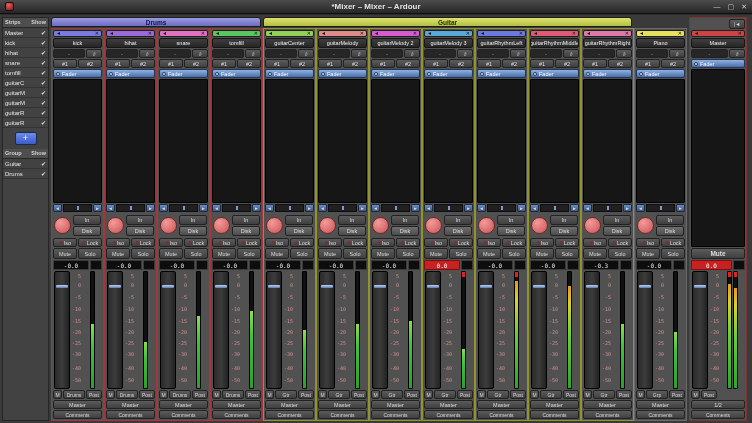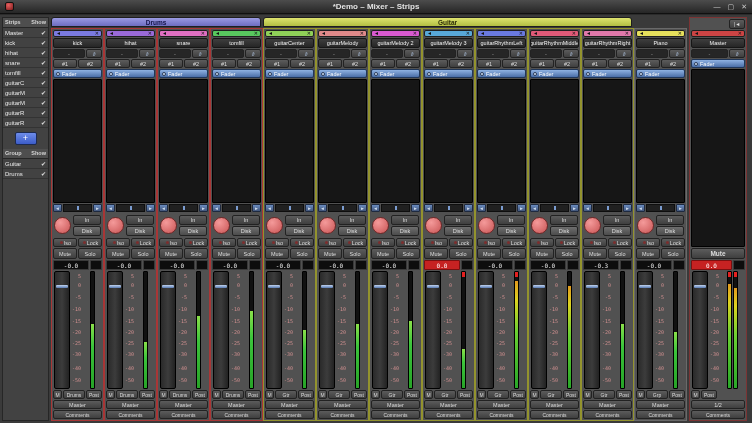--- a/index.html
+++ b/index.html
@@ -110,21 +110,21 @@
                   display:flex; flex-direction:column; gap:1px; padding:1px; }
   .m-header { height:10px; flex:none; display:flex; justify-content:flex-end; }
   .mh-btn { flex:0 0 16px; font-size:5px; }
   .mutebig { height:11px; flex:none; font-size:6.5px; font-weight:bold; }
 </style>
 </head>
 <body>
 
 <div class="titlebar">
   <div class="app-icon"></div>
-  <div class="title">*Demo – Mixer – Strips</div>
+  <div class="title">*Mixer – Mixer – Ardour</div>
   <div class="win-controls">
     <span>—</span>
     <span>▢</span>
     <span>✕</span>
   </div>
 </div>
 
 <div class="workspace">
 
   <div class="sidebar">

